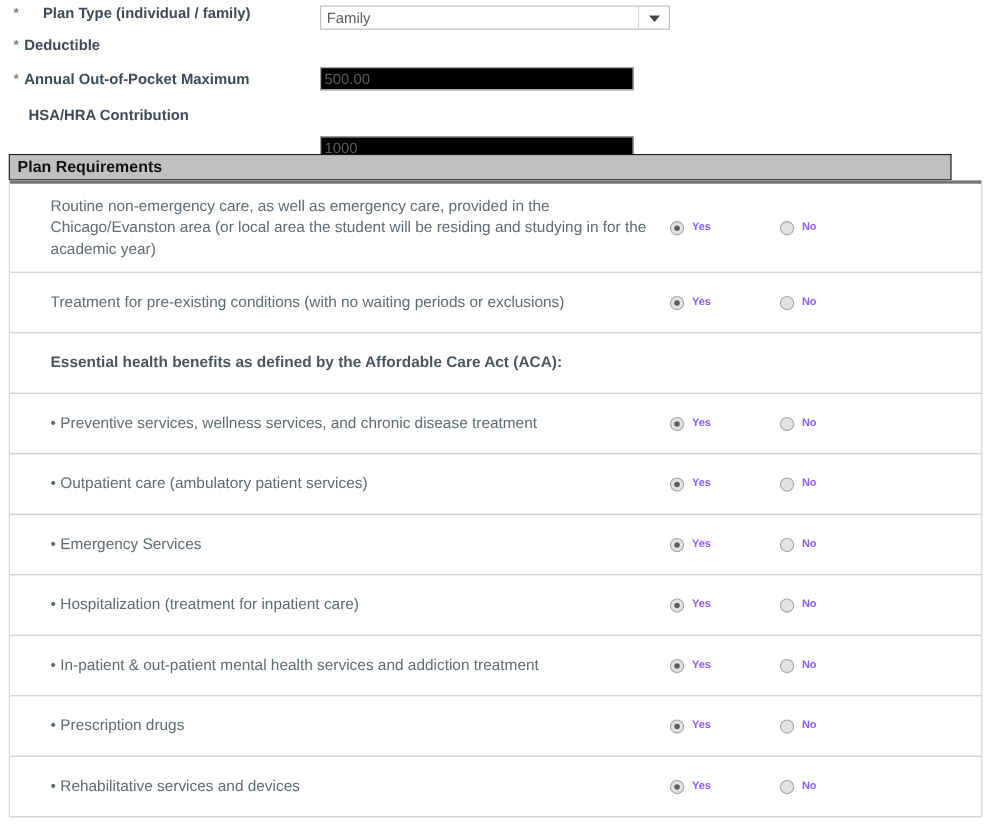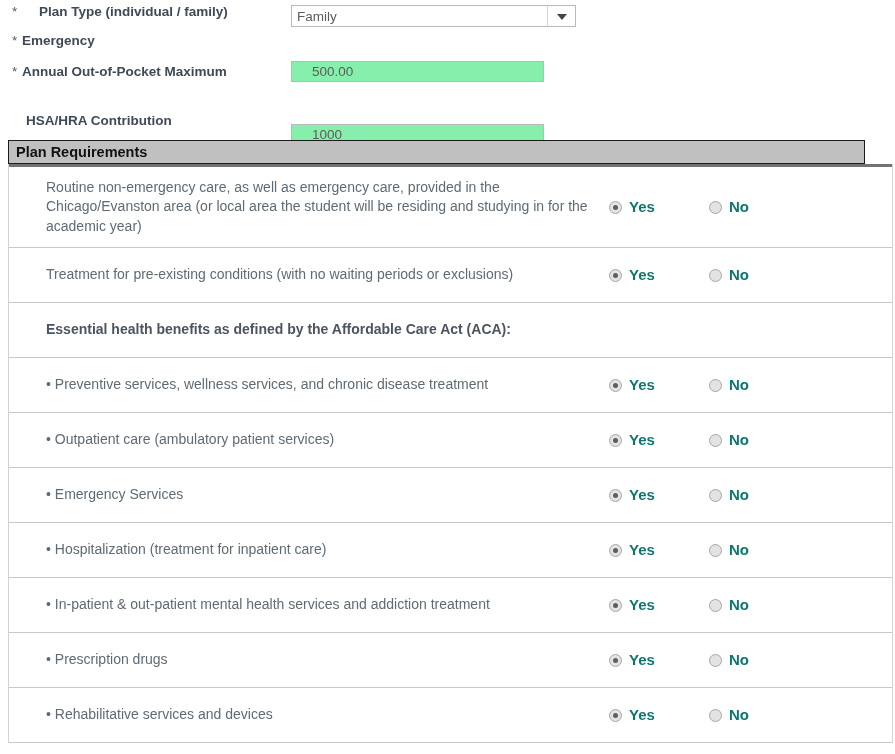--- a/index.html
+++ b/index.html
@@ -36,35 +36,35 @@
     color: #3f4a58;
     white-space: nowrap;
     line-height: 19px;
   }
   .form-label.indent {
     left: 26px;
   }
   .field {
     position: absolute;
     left: 291px;
-    width: 253px;
+    width: 285px;
     height: 21px;
     box-sizing: border-box;
     border: 1px solid #b9b9b9;
-    background: #86efac;
+    background: #000000;
     font-family: "Liberation Sans", sans-serif;
     font-size: 13.5px;
     color: #5c5c5c;
     line-height: 19px;
-    padding: 0 0 0 20px;
+    padding: 0 0 0 3px;
   }
   .select-field {
     position: absolute;
     left: 291px;
-    width: 285px;
+    width: 318px;
     height: 22px;
     box-sizing: border-box;
     border: 1px solid #b9b9b9;
     background: #ffffff;
   }
   .select-field .sel-text {
     position: absolute;
     left: 5px;
     top: 1px;
     font-size: 13.5px;
@@ -179,50 +179,50 @@
     position: absolute;
     left: 3px;
     top: 3px;
     width: 5px;
     height: 5px;
     border-radius: 50%;
     background: #5e5e5e;
   }
   .opt-label {
     margin-left: 7px;
-    font-size: 15px;
+    font-size: 10px;
     font-weight: bold;
-    color: #0f766e;
+    color: #8b5cf6;
     line-height: 16px;
   }
 </style>
 </head>
 <body>
 
 <div class="form-section">
     <div class="form-row" style="top: 2px;">
       <span class="req" style="position: absolute; left: 12px; top: 0px; font-size: 13.5px; line-height: 19px;">*</span>
       <div class="form-label" style="left: 22px; padding-left: 17px;"><span>Plan Type (individual / family)</span></div>
       <div class="select-field" style="top: 3px;">
         <span class="sel-text">Family</span>
         <span class="sel-sep"></span>
         <span class="sel-arrow"></span>
       </div>
     </div>
     <div class="form-row" style="top: 31px;">
       <span class="req" style="position: absolute; left: 12px; top: 0px; font-size: 13.5px; line-height: 19px;">*</span>
-      <div class="form-label" style="left: 22px;"><span>Emergency</span></div>
+      <div class="form-label" style="left: 22px;"><span>Deductible</span></div>
       <input type="text" class="field" value="500.00" style="top: 30px;">
     </div>
     <div class="form-row" style="top: 62px;">
       <span class="req" style="position: absolute; left: 12px; top: 0px; font-size: 13.5px; line-height: 19px;">*</span>
       <div class="form-label" style="left: 22px;"><span>Annual Out-of-Pocket Maximum</span></div>
       <input type="text" class="field" value="1000" style="top: 62px;">
     </div>
-    <div class="form-row" style="top: 95px; margin-top: 16px;">
+    <div class="form-row" style="top: 95px;">
       <div class="form-label indent"><span>HSA/HRA Contribution</span></div>
       <input type="text" class="field" value="" style="top: 95px;">
     </div>
   </div>
 
 <div class="panel">
   <div class="panel-header">
     <span class="title">Plan Requirements</span>
   </div>
   <div class="panel-body">

